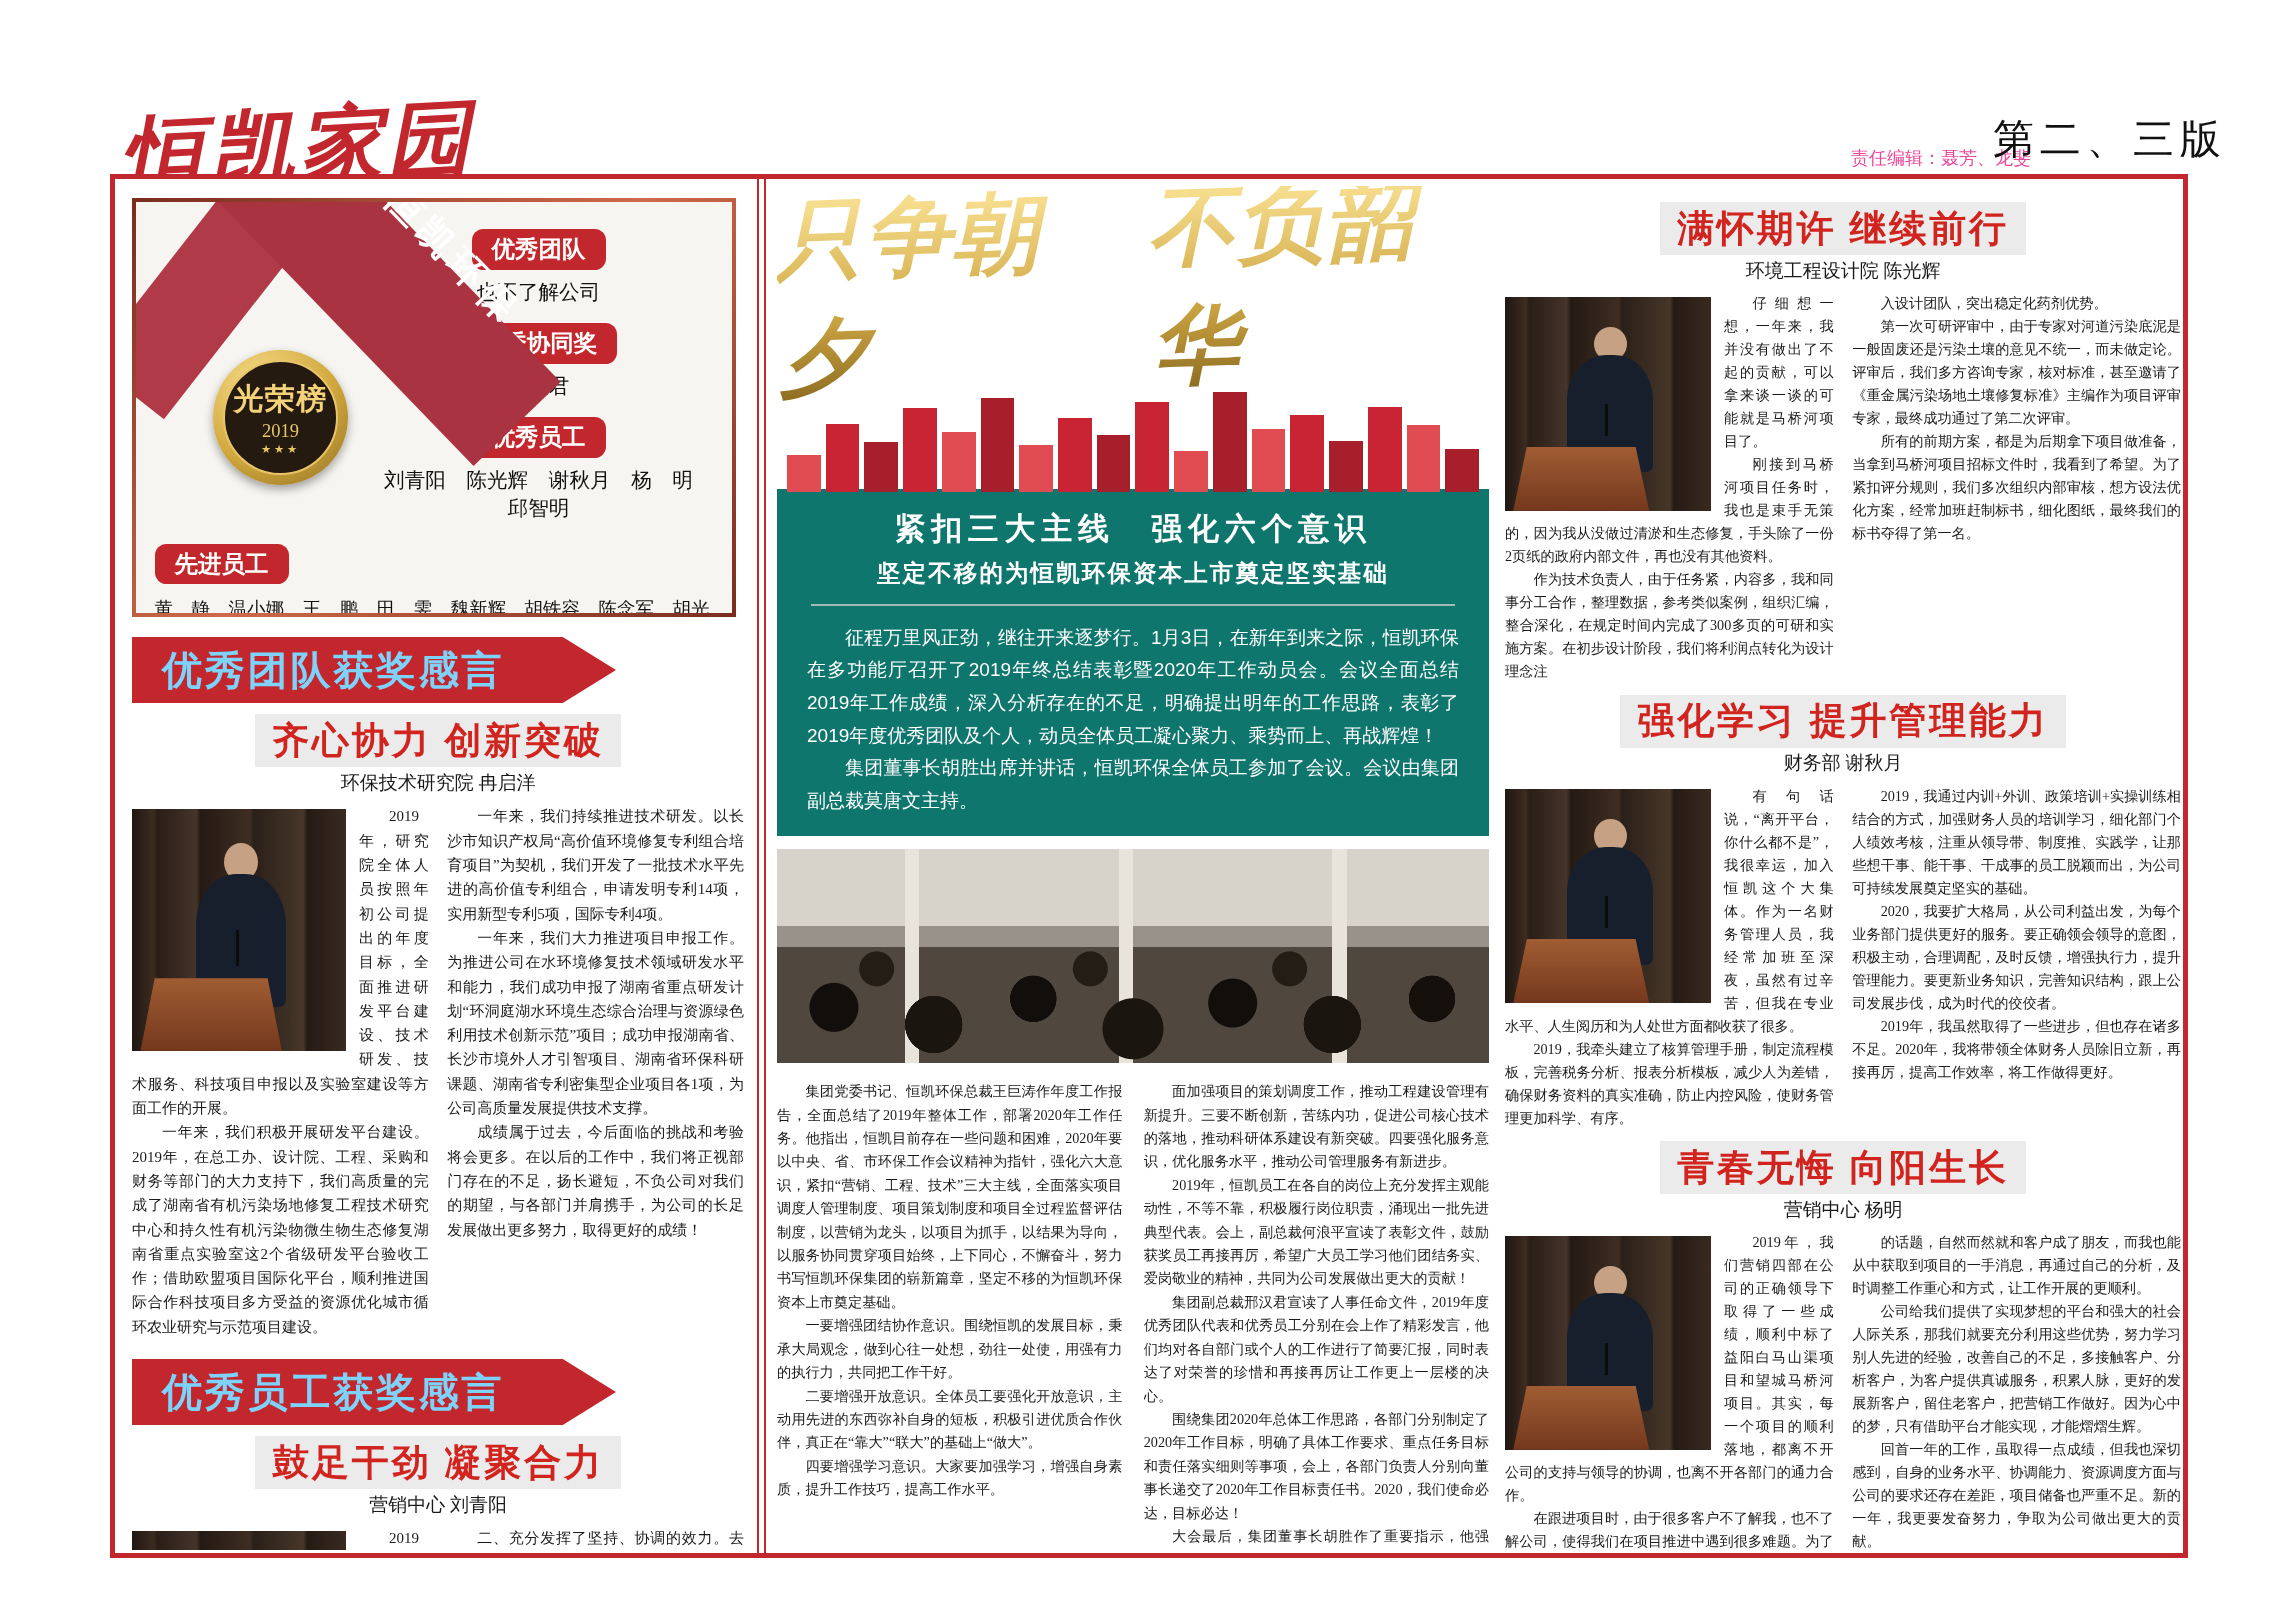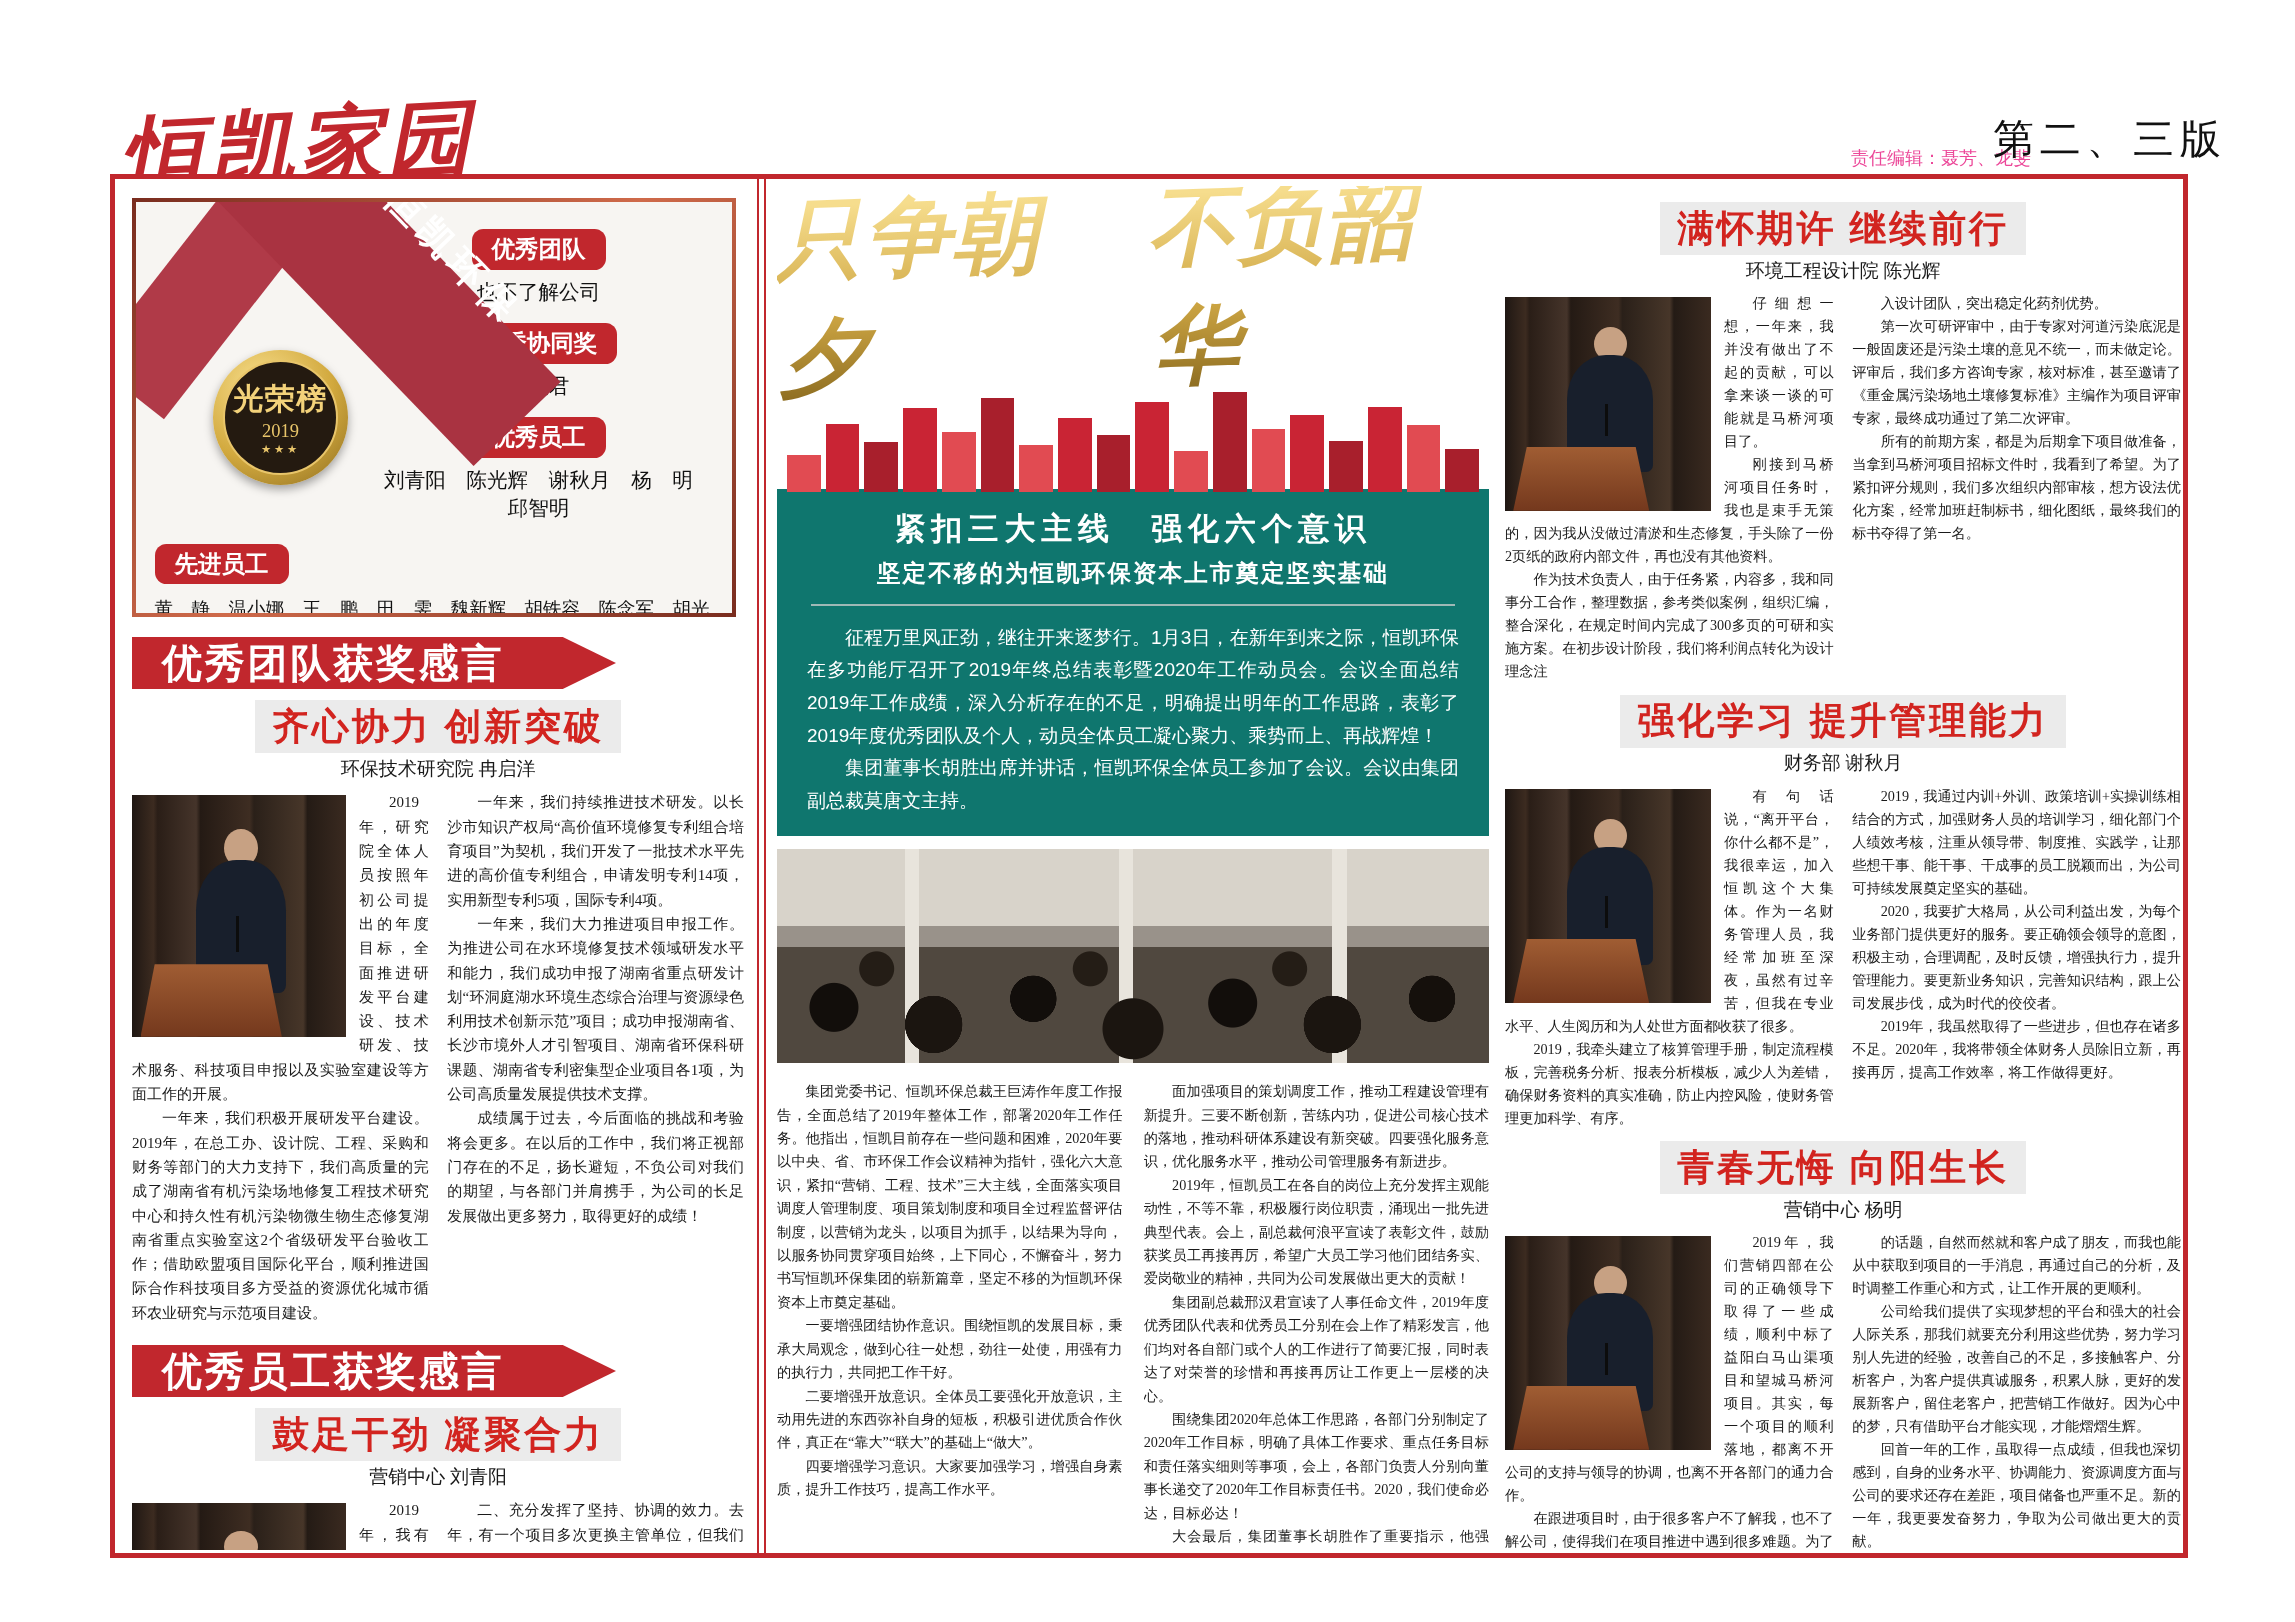--- a/index.html
+++ b/index.html
@@ -37,21 +37,21 @@
   .medal-t{color:#f3d27a;font-size:30px;font-weight:bold;font-family:"Liberation Sans",sans-serif;letter-spacing:1.4px;}
   .medal-y{color:#e8c56a;font-size:18.5px;margin-top:1.4px;}
   .medal-s{color:#e8c56a;font-size:11.4px;letter-spacing:2.8px;}
   .badge{display:inline-block;background:#c1272d;color:#fff;font-weight:bold;
          font-family:"Liberation Sans",sans-serif;border-radius:11.4px;padding:4.3px 20px;font-size:23.5px;}
   .honor-right{margin-left:228px;width:349px;text-align:center;padding-top:27px;}
   .honor-names{font-size:20.6px;margin:8.5px 0 17px;color:#111;}
   .honor-low{padding:4.3px 18.5px 0 18.5px;text-align:left;}
   .honor-lines{font-size:18.5px;line-height:1.75;margin:8.5px 0 7.1px;color:#111;}
   
-  .sec-banner{width:484px;height:52px;background:#c1272d;color:#ffffff;font-size:40px;font-weight:bold;
+  .sec-banner{width:484px;height:66px;background:#c1272d;color:#7dd3fc;font-size:40px;font-weight:bold;
               font-family:"Liberation Sans",sans-serif;display:flex;align-items:center;padding-left:30px;
               box-sizing:border-box;letter-spacing:2.8px;margin:20px 0 4.3px 0;
               clip-path:polygon(0 0,89% 0,100% 50%,89% 100%,0 100%);}
   
   .a-head{width:fit-content;margin:11.4px auto 2.8px auto;padding:1.4px 17px;background:#ebebeb;
           color:#d2241f;font-size:37px;font-weight:bold;font-family:"Liberation Sans",sans-serif;letter-spacing:2.8px;}
   .a-by{text-align:center;font-size:19px;margin:2.8px 0 8.5px 0;}
   .a-cols{display:flex;gap:18.5px;}
   .a-col{flex:1;font-size:15px;line-height:1.62;text-align:justify;overflow:hidden;}
   .a-col p{margin:0;text-indent:2em;}

